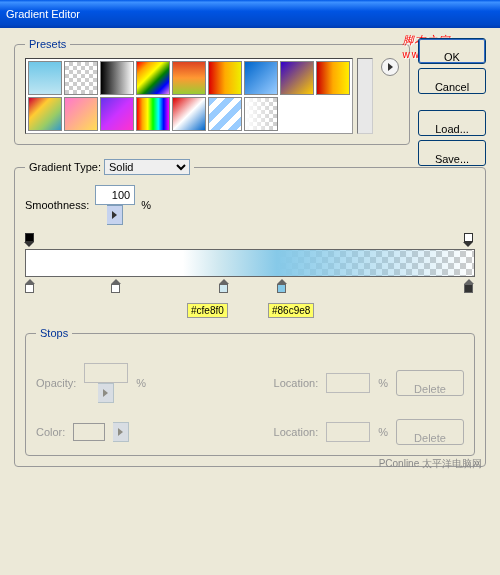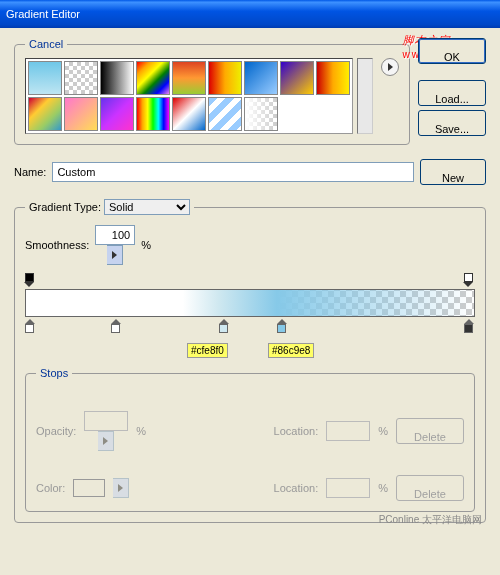--- a/index.html
+++ b/index.html
@@ -31,21 +31,21 @@
 .ostop-body { width: 9px; height: 9px; background: black; border: 1px solid #333; }
 .ostop-tip { width:0; height:0; border-left:5px solid transparent; border-right:5px solid transparent; border-top:5px solid #333; margin-left:-1px; }
 .ostop-white .ostop-body { background: white; }
 .grad-bar { position: absolute; top: 16px; left: 0; right: 0; height: 28px; border: 1px solid #666; background: 
   linear-gradient(to right, white 0%, white 35%, #cfe8f0 43%, #86c9e8 56%, rgba(134,201,232,0) 100%),
   repeating-conic-gradient(#ccc 0 25%, white 0 50%) 50% / 12px 12px; }
 .color-stop { position: absolute; top: 46px; width: 11px; }
 .cstop-tip { width:0; height:0; border-left:5px solid transparent; border-right:5px solid transparent; border-bottom:5px solid #666; }
 .cstop-body { width: 9px; height: 9px; border: 1px solid #666; background: white; }
 .annot { position: absolute; top: 70px; background: #ffff66; border: 1px solid #999; padding: 1px 3px; font-size: 10px; }
-.stops-row { display: flex; align-items: center; gap: 8px; margin-top: 24px; }
+.stops-row { display: flex; align-items: center; gap: 8px; margin-top: 16px; }
 .stops-row label { color: #999; }
 .disabled-input { width: 44px; height: 20px; border: 1px solid #bbb; background: #ece9d8; }
 .color-well { width: 32px; height: 18px; border: 1px solid #999; background: #ece9d8; }
 .watermark { position: absolute; right: 14px; top: 0; color: red; font-size: 18px; font-family: Arial; font-style: italic; letter-spacing: 1px; text-shadow: 1px 1px 0 #fff; }
 .watermark small { display: block; font-size: 10px; color: red; text-align: right; font-style: normal; letter-spacing: 2px; }
 .circ-btn { width:18px; height:18px; border-radius:50%; border:1px solid #888; background:#f5f5f5; display:flex; align-items:center; justify-content:center; margin-left: 8px; }
 .circ-btn span { width:0;height:0;border-top:4px solid transparent;border-bottom:4px solid transparent;border-left:5px solid #333; }
 .bottom-mark { position: absolute; right: 18px; bottom: 6px; color: #888; font-size: 10px; }
 </style>
 </head>
@@ -56,27 +56,28 @@
 </div>
 
 <div class="content">
   <div class="watermark">
     <span>脚本之家</span>
     <small>www.jb51.net</small>
   </div>
 
   <div class="btn-col">
     <button class="win default">OK</button>
+    <button class="win">Cancel</button>
     <div style="height:8px"></div>
     <button class="win">Load...</button>
     <button class="win">Save...</button>
   </div>
 
   <fieldset style="width:340px">
-    <legend>Cancel</legend>
+    <legend>Presets</legend>
     <div style="display:flex; align-items:flex-start;">
       <div class="preset-area">
         <div class="preset-grid">
           <div class="swatch" style="background:linear-gradient(#6fc7e8,#bde5f2)"></div>
           <div class="swatch" style="background:repeating-conic-gradient(#ccc 0 25%, white 0 50%) 50%/8px 8px"></div>
           <div class="swatch" style="background:linear-gradient(to right,black,white)"></div>
           <div class="swatch" style="background:linear-gradient(135deg,red,orange,yellow,green,blue,violet)"></div>
           <div class="swatch" style="background:linear-gradient(to bottom,#d42,#f93,#9c3)"></div>
           <div class="swatch" style="background:linear-gradient(to right,#d00,#fa0,#ee0)"></div>
           <div class="swatch" style="background:linear-gradient(135deg,#06c,#9cf)"></div>
@@ -91,25 +92,20 @@
           <div class="swatch" style="background:linear-gradient(to right,#fff,rgba(255,255,255,0)), repeating-conic-gradient(#ccc 0 25%, white 0 50%) 50%/8px 8px"></div>
         </div>
         <div class="scroll-col"></div>
       </div>
       <div class="circ-btn">
           <span></span>
         </div>
     </div>
   </fieldset>
 
-  <div class="row">
-    <label>Name:</label>
-    <input class="text name" value="Custom" style="">
-    <button class="win wide">New</button>
-  </div>
 
   <fieldset style="margin-top:14px">
     <legend style="color:black">
       <span>Gradient Type:</span>
       <select class="combo">
         <option>Solid</option>
       </select>
     </legend>
 
     <div class="row" style="margin-top:2px">

